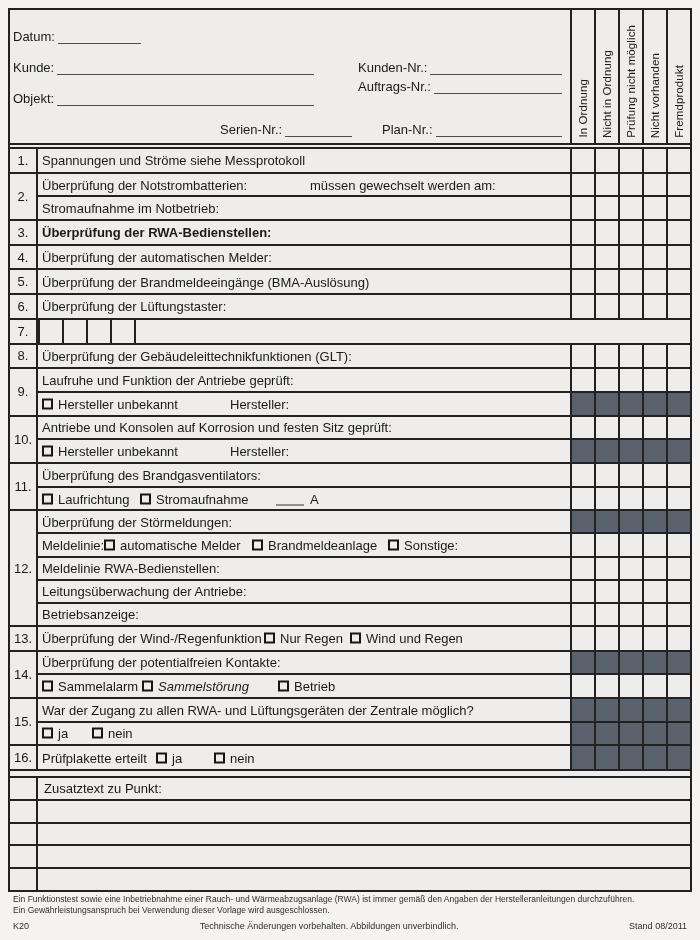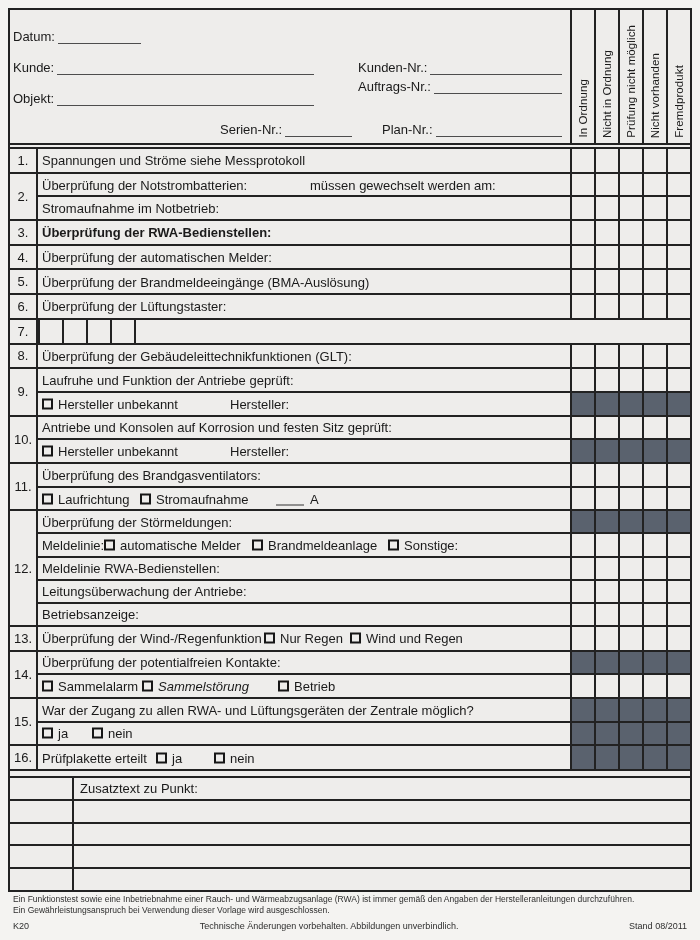--- a/index.html
+++ b/index.html
@@ -28,21 +28,21 @@
   .row:first-child{border-top:none;}
   .content{flex:1;position:relative;min-width:0;}
   .checks{flex:0 0 120px;display:flex;}
   .cc{flex:1;border-left:2px solid var(--line);}
   .cc.dark{background:var(--dark);}
   .seg{position:absolute;top:50%;transform:translateY(-50%);white-space:nowrap;font-size:13px;display:flex;align-items:center;}
   .cbx{width:11px;height:11px;border:2px solid #161616;display:inline-block;margin-right:5px;flex:0 0 11px;}
   .ul{display:inline-block;border-bottom:1.5px solid #333;height:13px;}
   
   .zusatz{position:absolute;left:0;top:766px;width:680px;height:114px;border-top:2px solid var(--line);display:flex;flex-direction:column;}
-  .zrow{flex:1;display:flex;border-top:2px solid var(--line);padding-left:36px;}
+  .zrow{flex:1;display:flex;border-top:2px solid var(--line);}
   .zrow:first-child{border-top:none;}
   .znum{flex:0 0 28px;border-right:2px solid var(--line);}
   .zbody{flex:1;display:flex;align-items:center;padding-left:6px;font-size:13px;}
   
   .notes{position:absolute;left:13px;top:894px;right:13px;font-size:8.5px;line-height:11px;color:#2e2e2e;}
   .bottomrow{position:absolute;left:13px;right:13px;top:921px;font-size:9px;color:#2e2e2e;display:flex;align-items:baseline;}
   .bottomrow .mid{flex:1;text-align:center;}
 </style>
 </head>
 <body>

